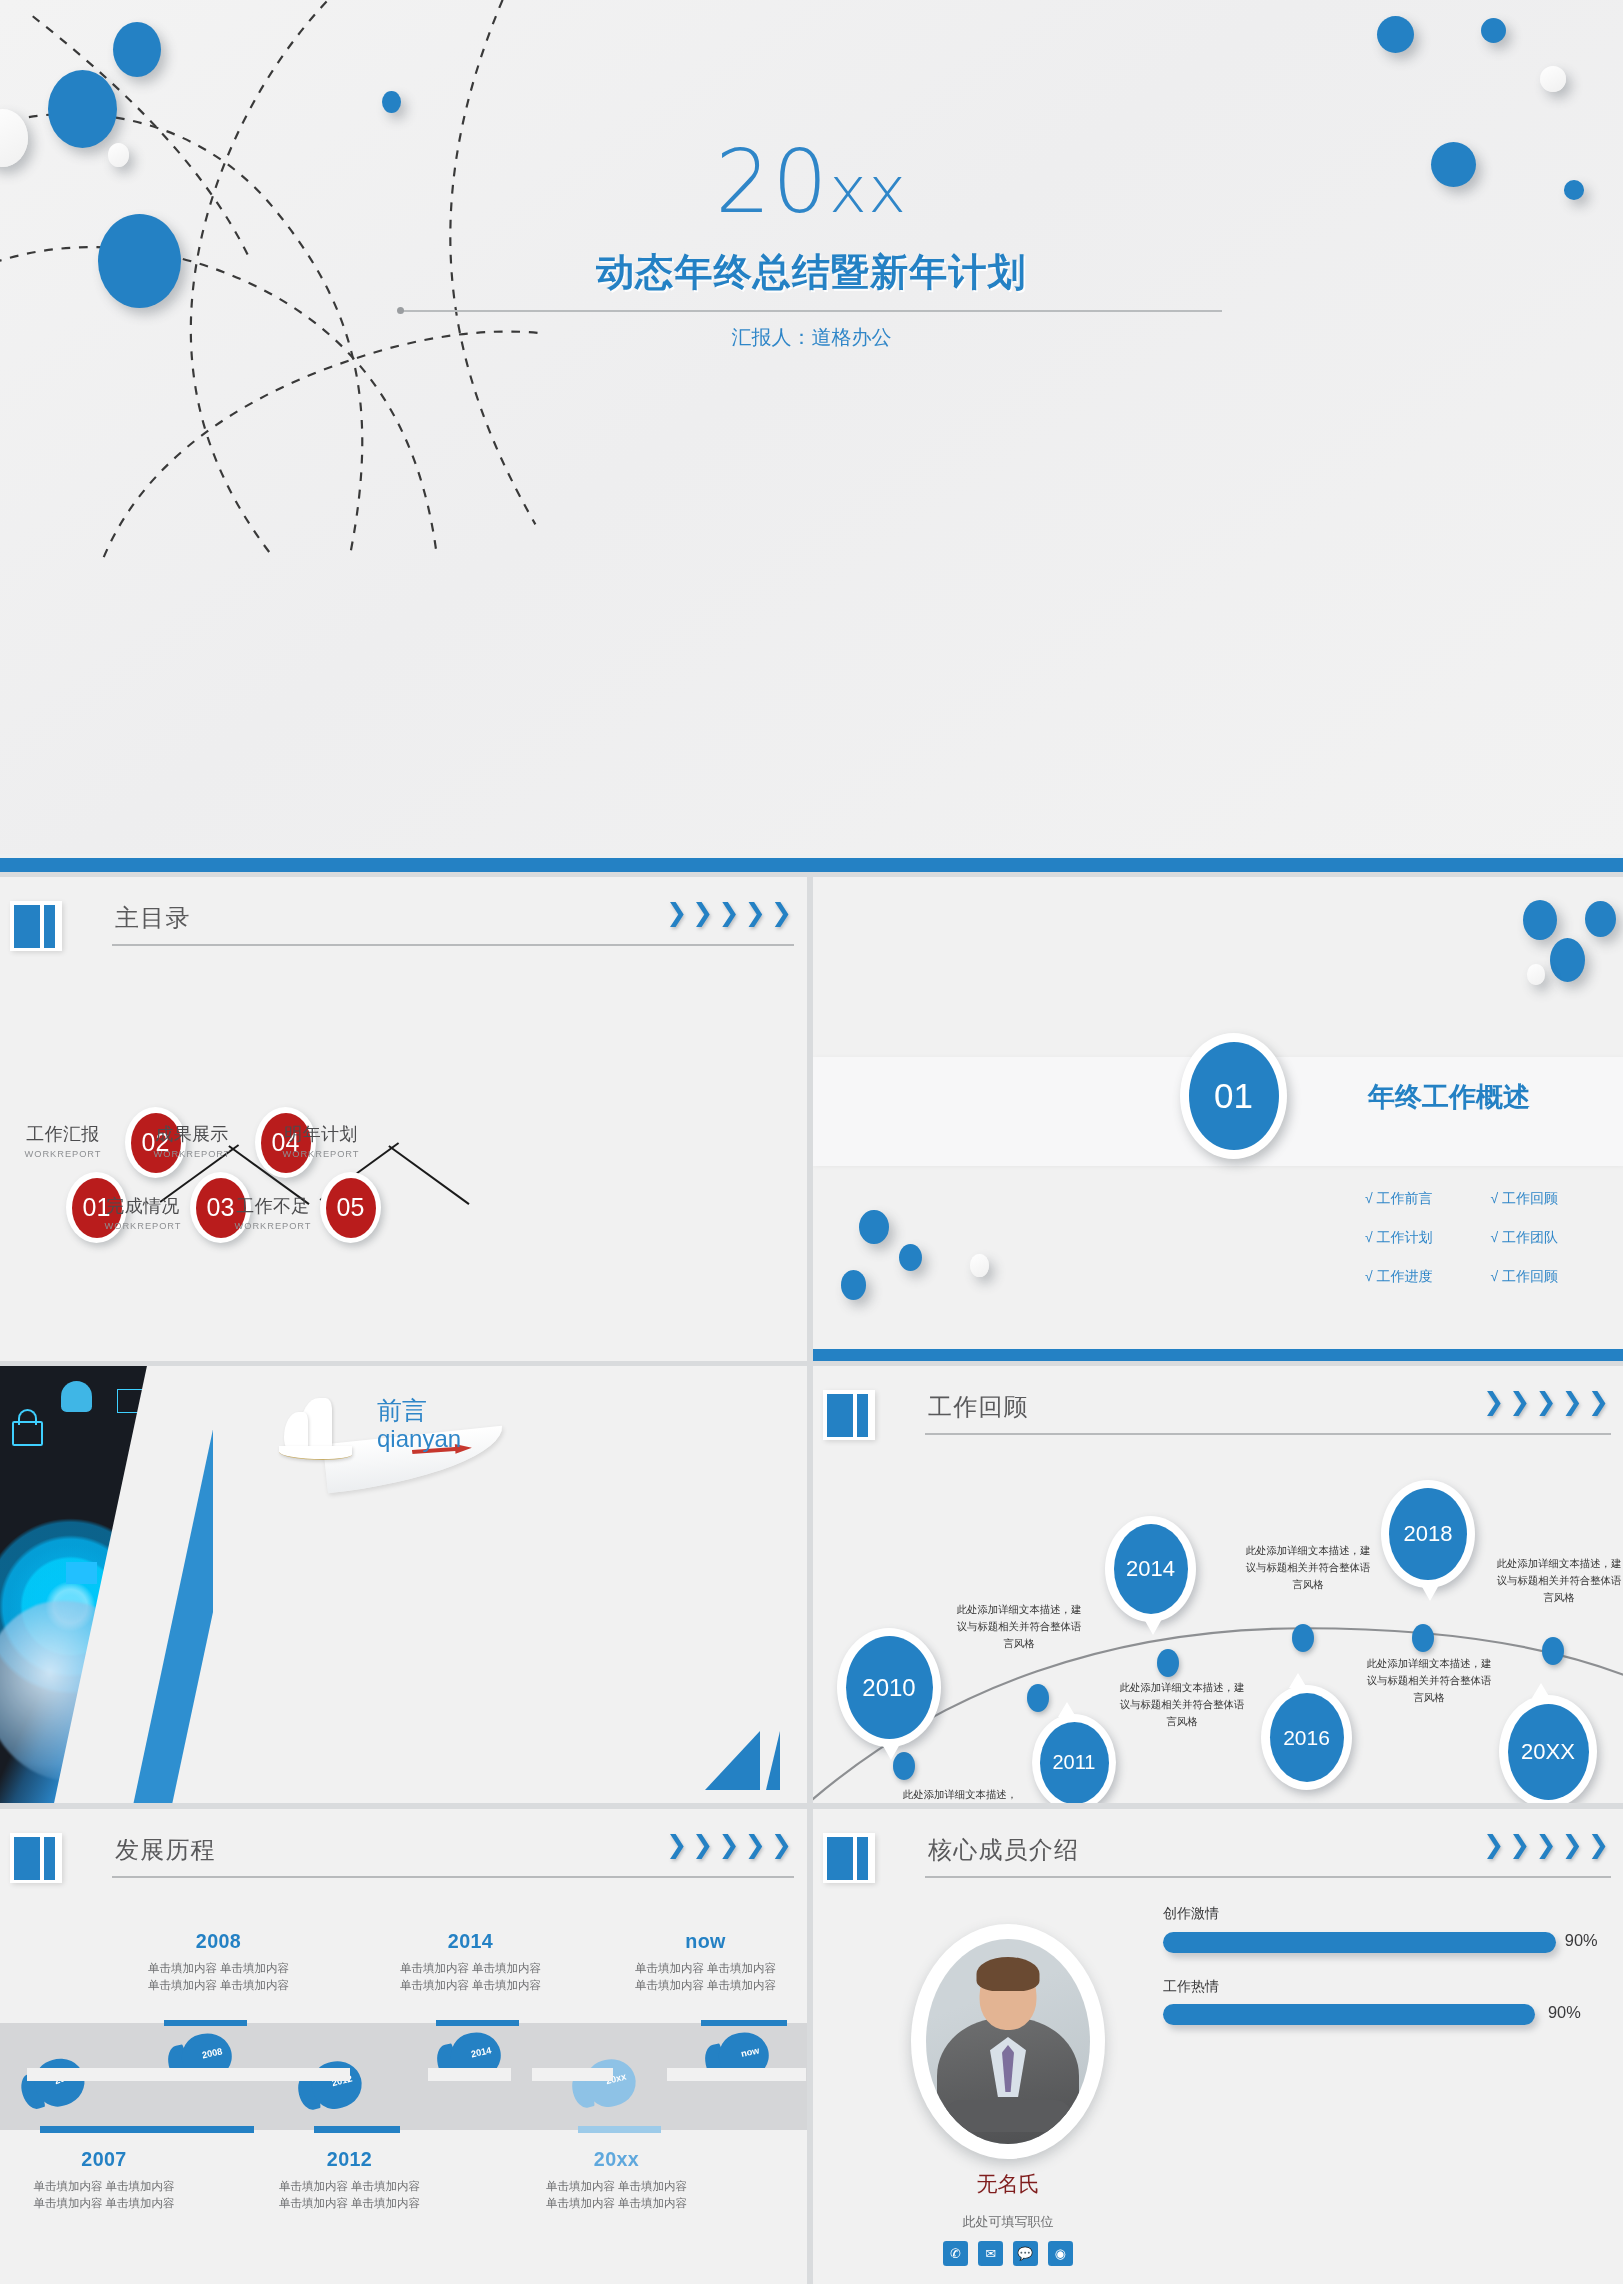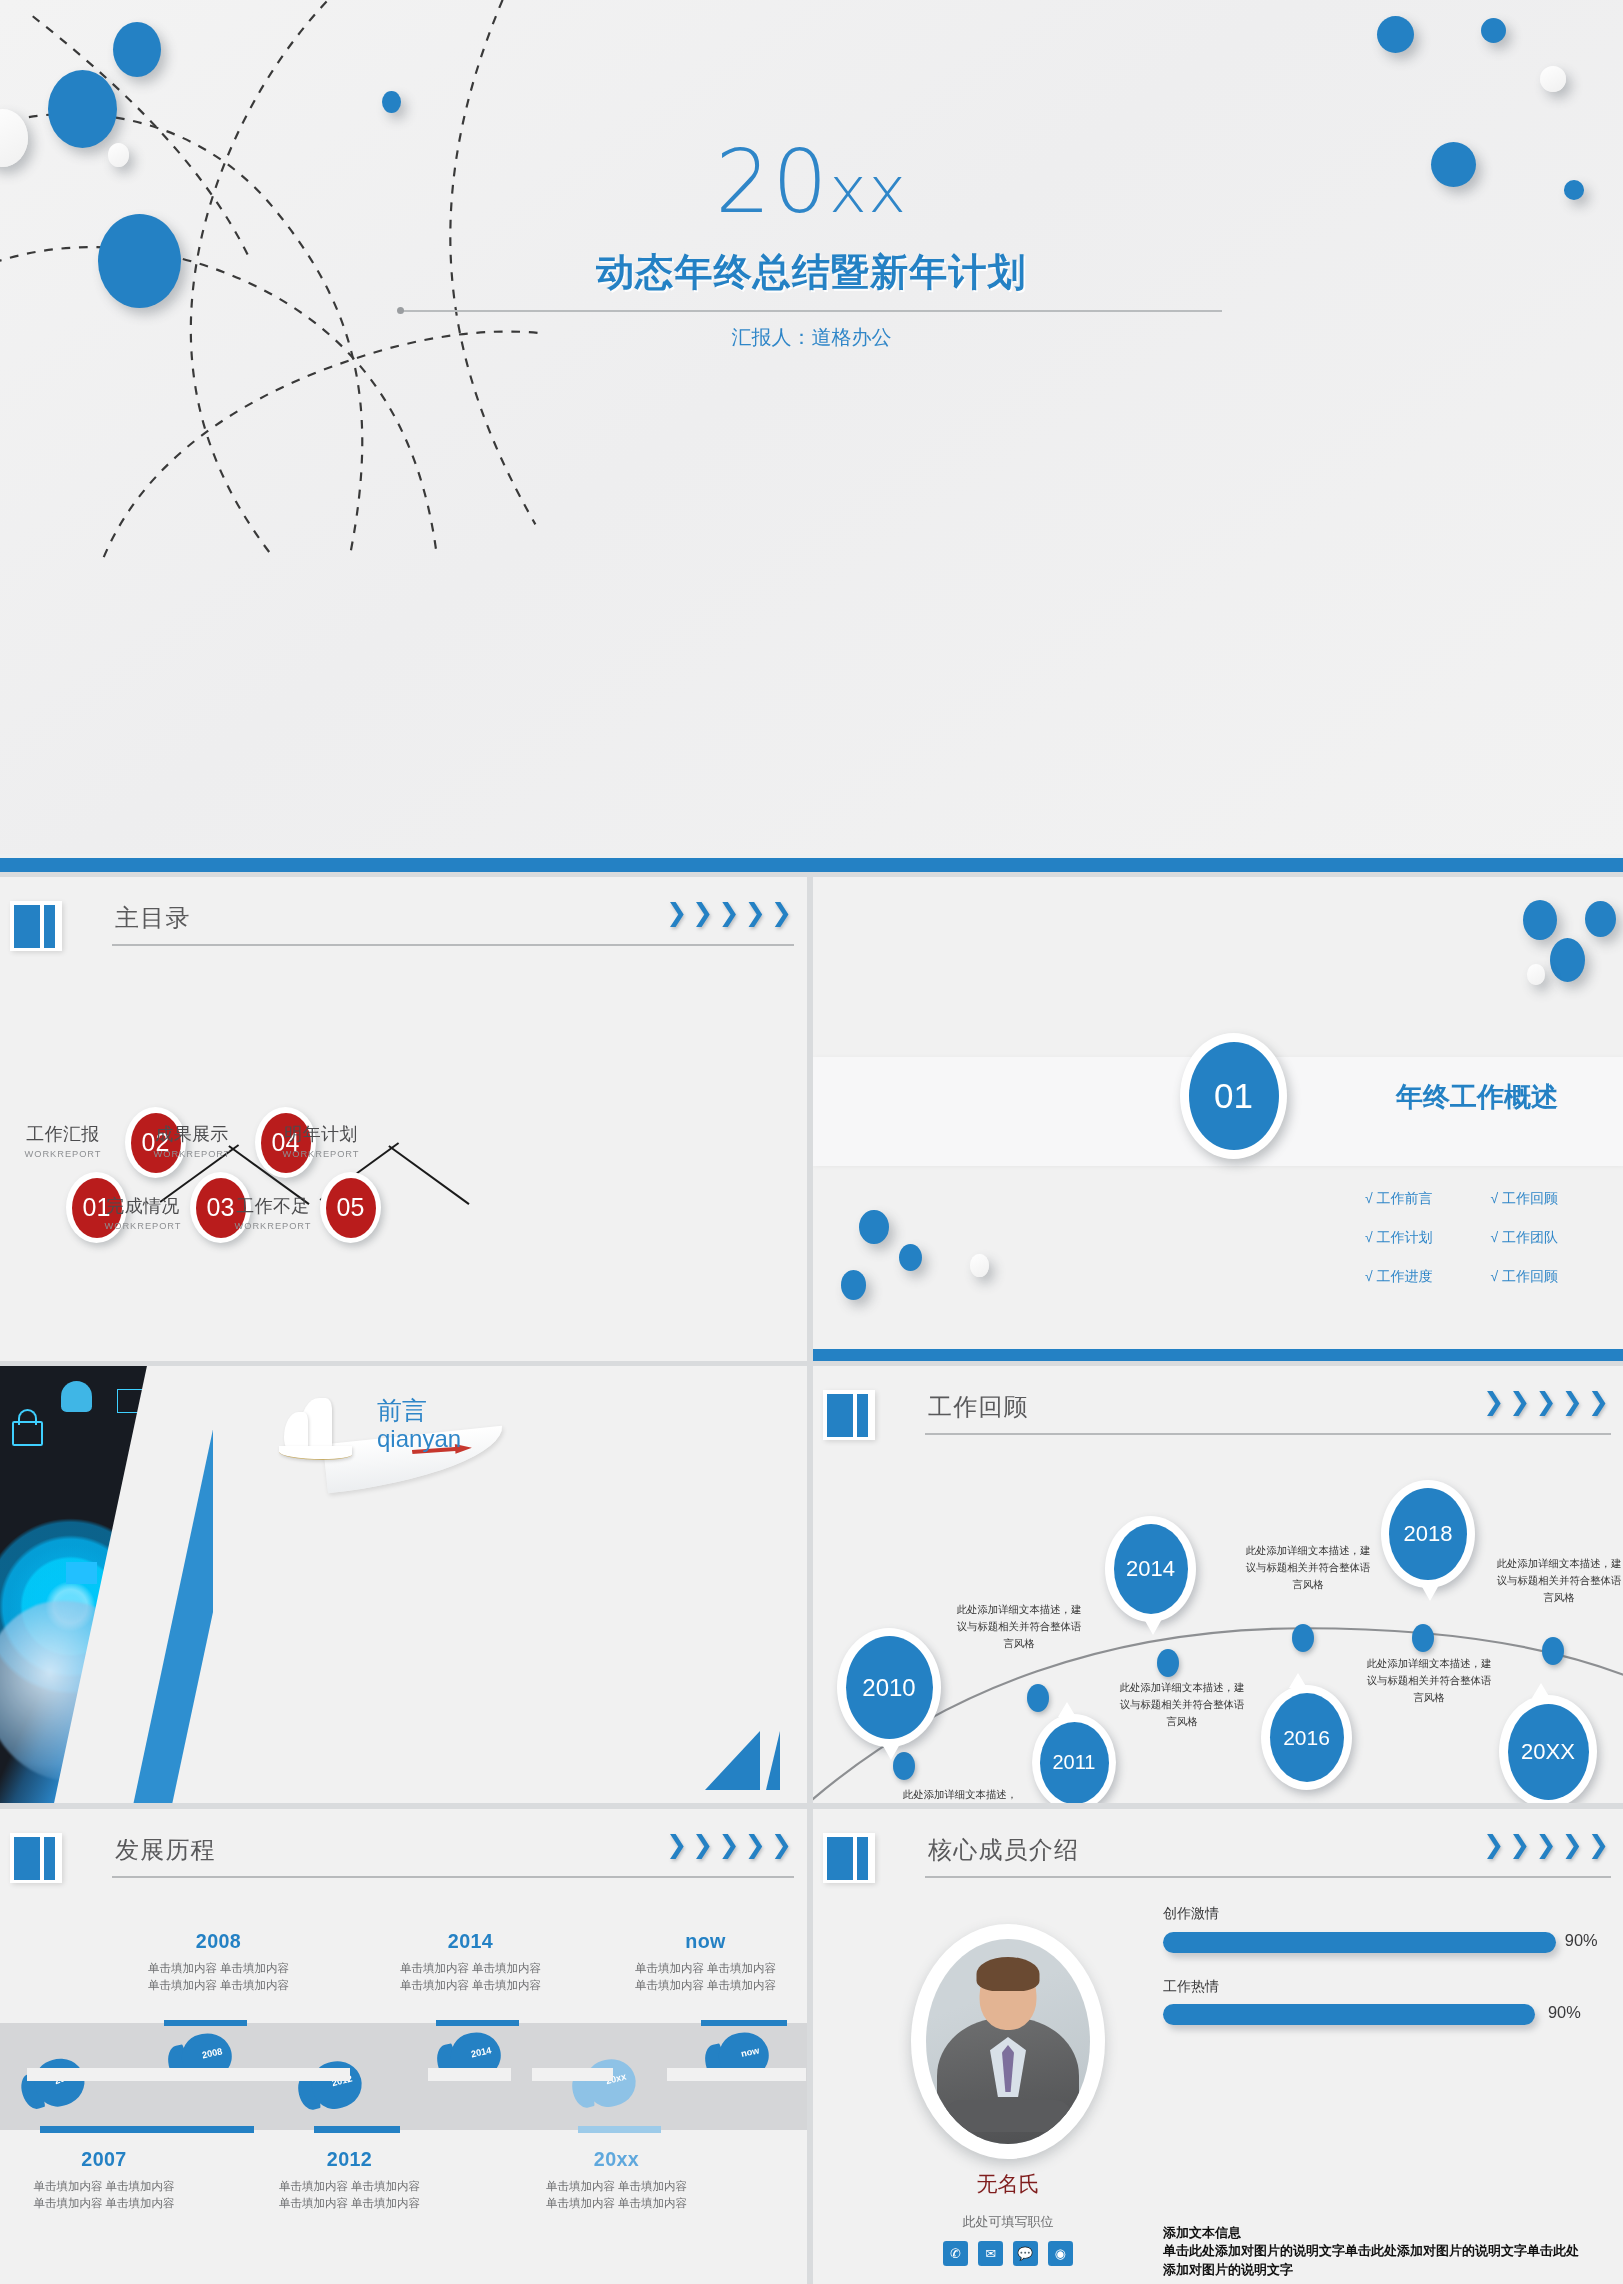--- a/index.html
+++ b/index.html
@@ -63,21 +63,21 @@
   .tlabel s{display:block;text-decoration:none;font-size:9.3px;color:#8d8f92;letter-spacing:.10em;margin-top:3.3px;}
   .tline{position:absolute;height:1.6px;background:#1a1a1a;transform-origin:left center;}
 
   
   .divband{position:absolute;left:0;right:0;top:180px;height:109px;background:#f7f7f8;
            box-shadow:0 1.1px 5.5px rgba(0,0,0,.05);}
   .divcircle{position:absolute;left:367px;top:156px;width:107px;height:126px;border-radius:50%;background:#fff;
              box-shadow:3.3px 5.5px 11px rgba(70,78,86,.33);display:flex;align-items:center;justify-content:center;}
   .divcircle em{display:flex;align-items:center;justify-content:center;width:90px;height:108px;border-radius:50%;
                 background:#2481c4;color:#fff;font-style:normal;font-size:35px;}
-  .divtitle{position:absolute;left:555px;top:202px;font-size:27px;color:#2481c4;font-weight:bold;margin-left:28px;}
+  .divtitle{position:absolute;left:555px;top:202px;font-size:27px;color:#2481c4;font-weight:bold;}
   .divlist{position:absolute;left:552px;top:313px;width:251px;display:grid;grid-template-columns:1fr 1fr;
            row-gap:21px;}
   .divlist span{font-size:14px;color:#2f86c8;}
   .divbar{position:absolute;left:0;right:0;bottom:0;height:12px;background:#2481c4;}
 
   
   .photo{position:absolute;left:0;top:0;width:213px;height:437px;overflow:hidden;}
   .photo .bgimg{position:absolute;inset:0;
      background:
        radial-gradient(circle at 33% 55%, rgba(0,200,255,.55) 0 4%, rgba(0,140,220,.0) 22%),
@@ -563,20 +563,16 @@
       </div>
       <div class="skill">
         <b>工作热情</b>
         <div class="skbar">
           <div class="fill" style="width:88%;"></div>
           <div class="pct" style="left:91%;">90%</div>
         </div>
       </div>
     </div>
 
-    <div class="mnote">
-      <b>添加文本信息</b>
-      <span>单击此处添加对图片的说明文字单击此处添加对图片的说明文字单击此处添加对图片的说明文字</span>
-    </div>
   </div>
 
 </div>
 
 
 </body></html>

